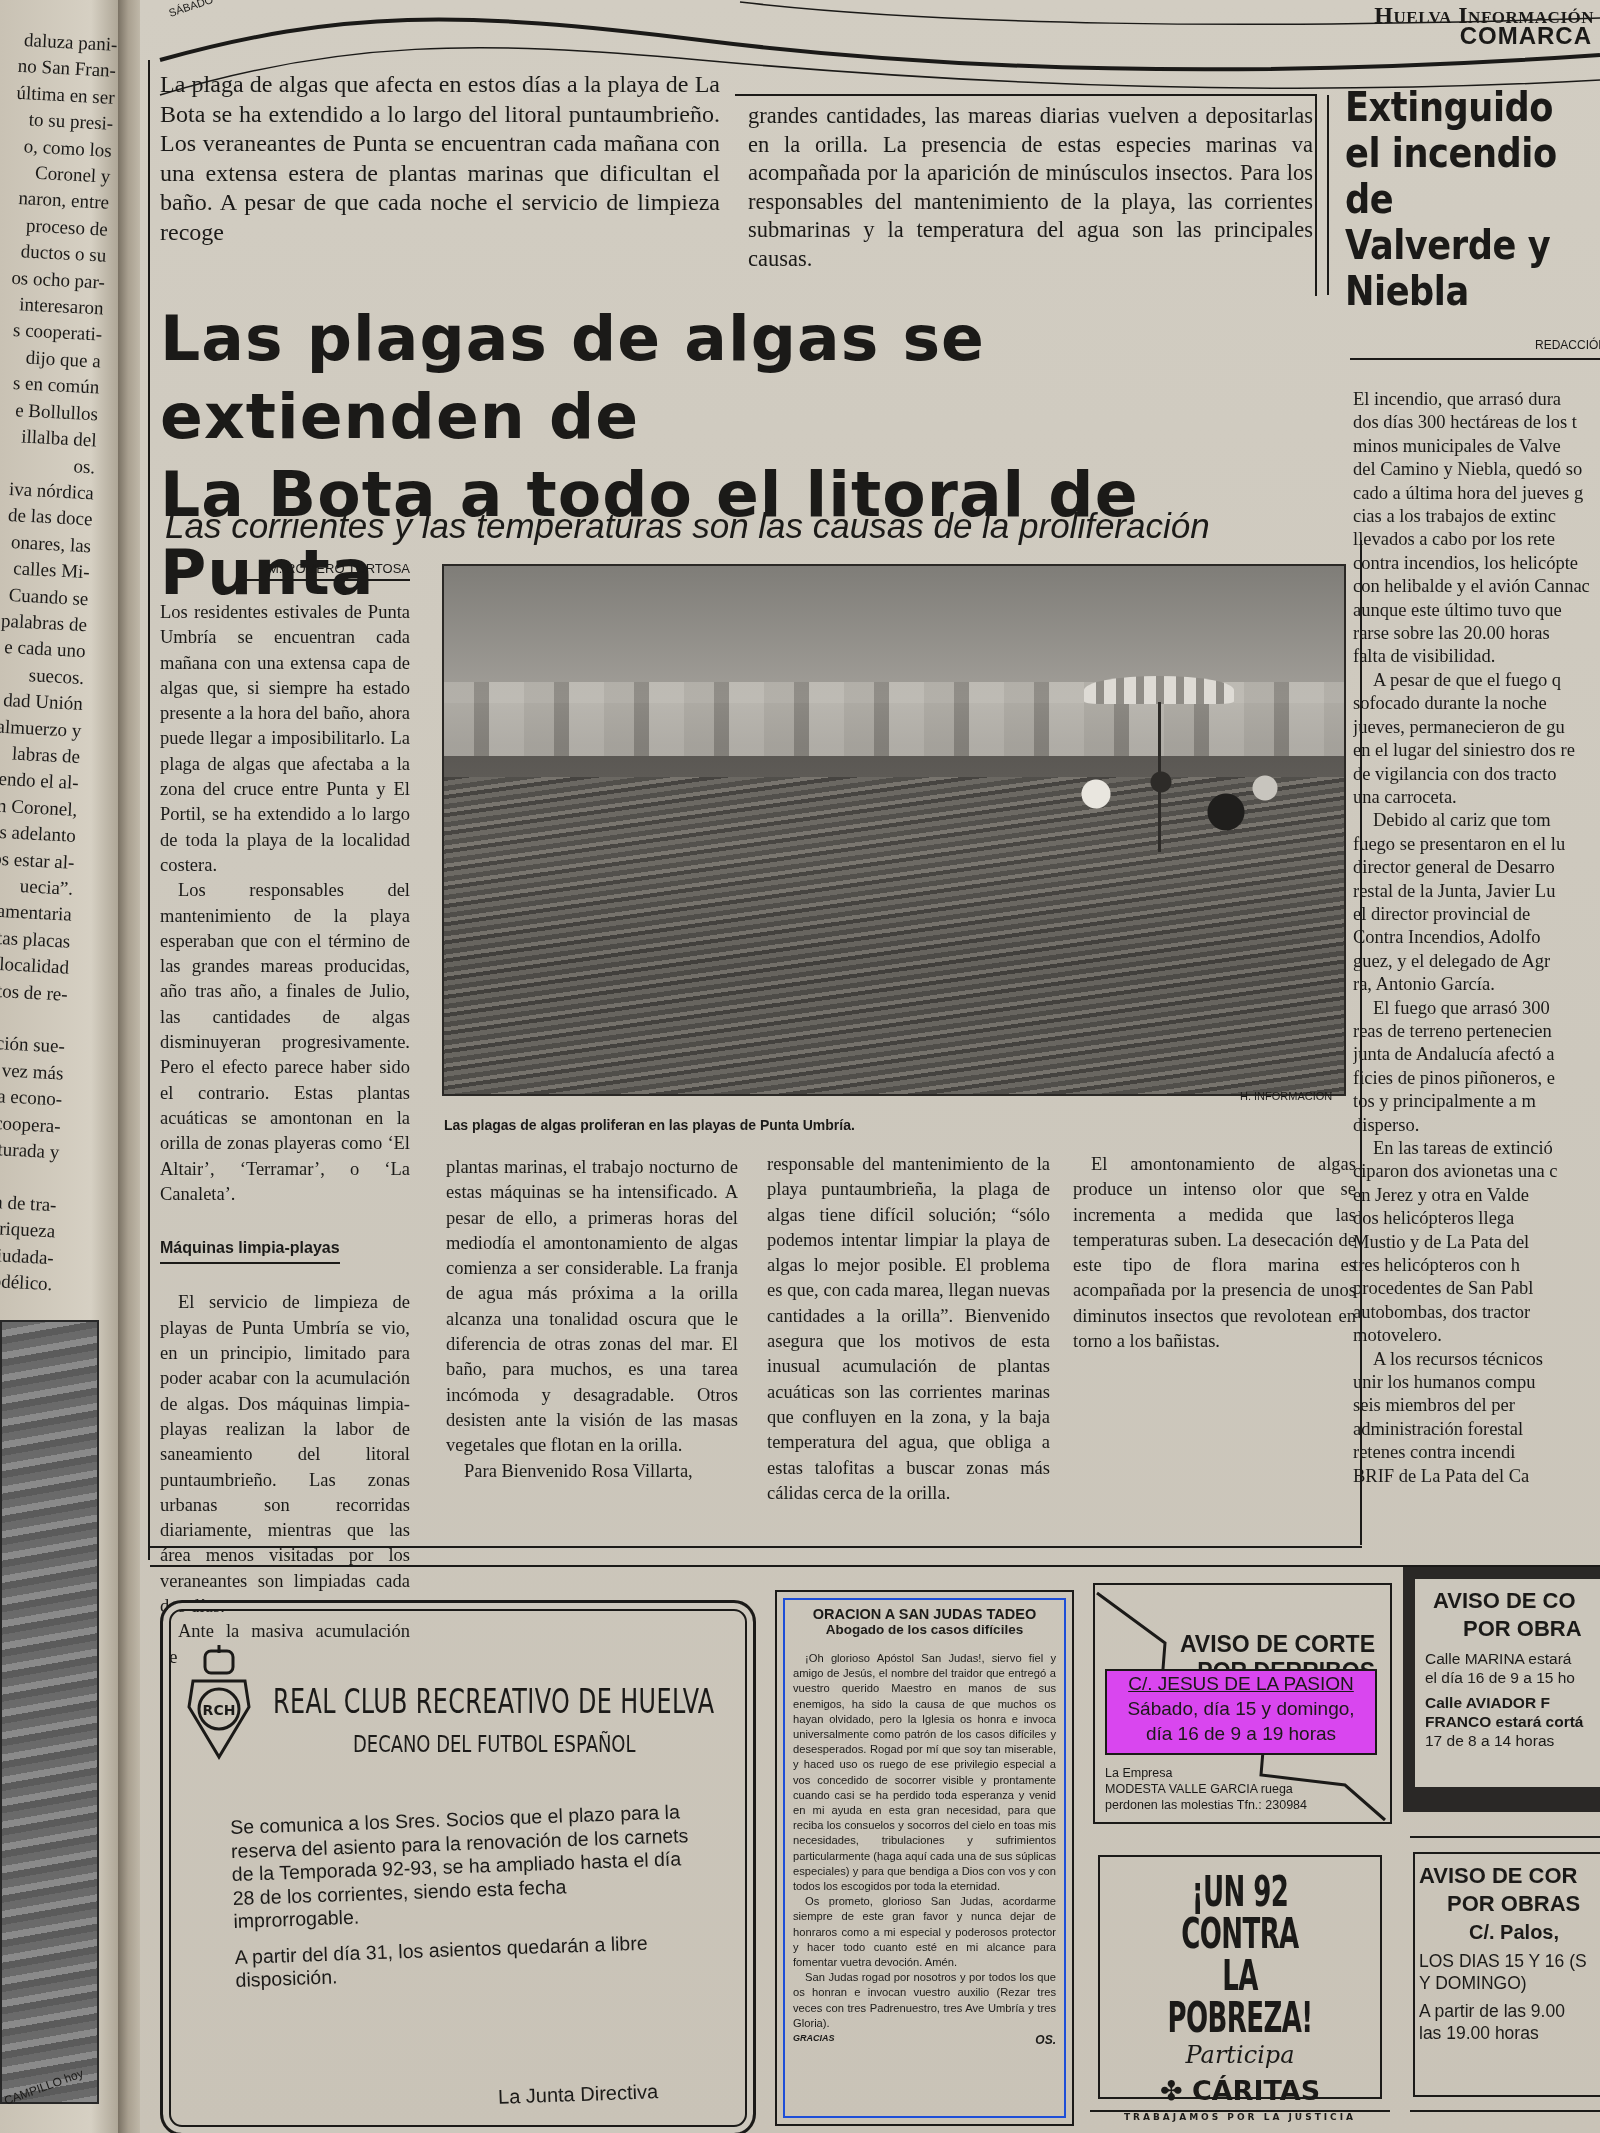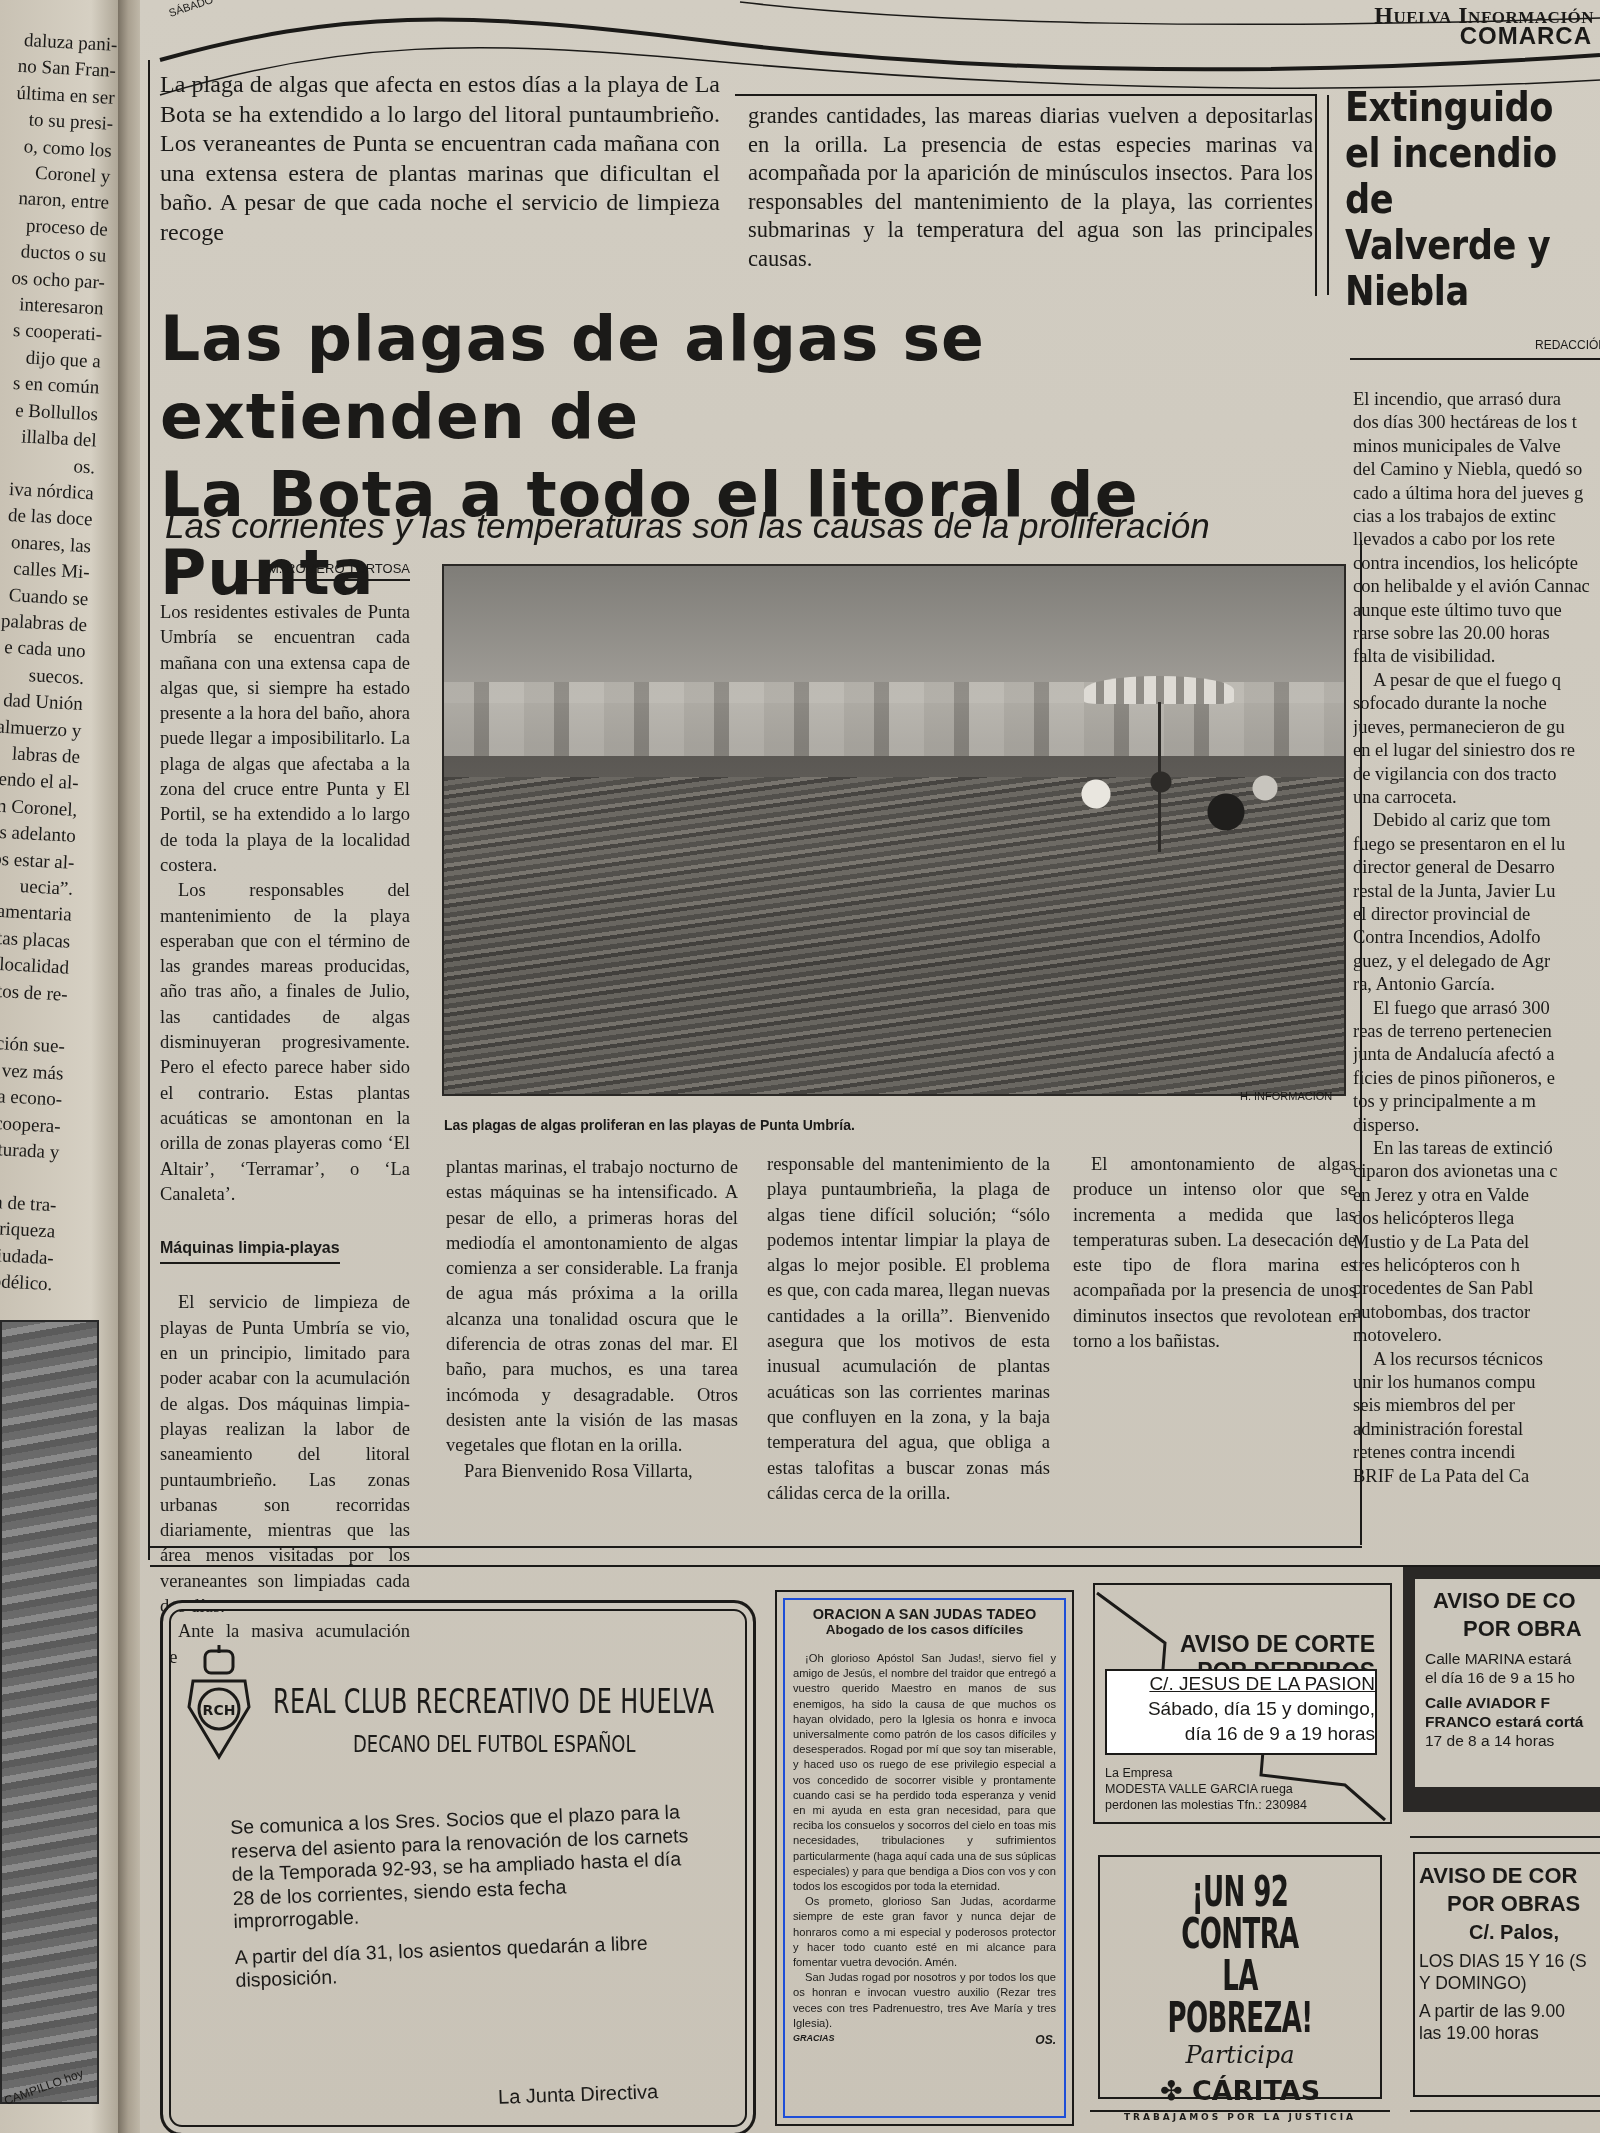--- a/index.html
+++ b/index.html
@@ -51,21 +51,21 @@
   .ad-sj{left:775px;top:1590px;width:295px;height:532px;border:2px solid #1b1a18;}
   .ad-sj .inner{position:absolute;left:6px;top:6px;right:6px;bottom:6px;border:2px solid #1d4ed8;padding:6px 8px;font-family:"Liberation Sans",sans-serif;}
   .sj-t1{text-align:center;font-weight:bold;font-size:14.5px;}
   .sj-t2{text-align:center;font-weight:bold;font-size:13.5px;margin-bottom:14px;}
   .sj-body{font-size:11.2px;line-height:15.2px;text-align:justify;}
   .sj-body p{margin:0;text-indent:12px;}
   .sj-foot{display:flex;justify-content:space-between;font-size:12px;font-weight:bold;font-style:italic;margin-top:2px;}
   .sj-foot .g{font-size:9px;}
   .ad-corte1{left:1093px;top:1583px;width:295px;height:237px;border:2px solid #1b1a18;font-family:"Liberation Sans",sans-serif;}
   .c1-title{position:absolute;left:60px;top:15px;width:220px;text-align:right;font-weight:bold;font-size:23px;line-height:27px;margin-top:31px;}
-  .c1-box{position:absolute;left:10px;top:84px;width:268px;height:82px;border:2px solid #1b1a18;text-align:right;font-size:19px;line-height:25px;background:#ffffff;}
+  .c1-box{position:absolute;left:10px;top:84px;width:268px;height:82px;border:2px solid #1b1a18;text-align:center;font-size:19px;line-height:25px;background:#d946ef;}
   .c1-box .u{text-decoration:underline;}
   .c1-foot{position:absolute;left:10px;top:180px;font-size:12.5px;line-height:16px;}
   .diag{position:absolute;left:0;top:0;}
   .ad-caritas{left:1098px;top:1855px;width:280px;height:240px;border:2px solid #1b1a18;text-align:center;font-family:"DejaVu Sans",sans-serif;}
   .car-head{margin-top:14px;font-weight:bold;font-size:42px;line-height:42px;transform:scaleX(.62);letter-spacing:-1px;}
   .car-script{font-family:"DejaVu Serif",serif;font-style:italic;font-size:24px;margin-top:2px;}
   .car-logo{font-weight:bold;font-size:27px;margin-top:6px;}
   .car-tag{font-size:9px;font-weight:bold;letter-spacing:3px;margin-top:6px;}
   .ad-corte2{left:1403px;top:1567px;width:197px;height:245px;background:#2a2826;}
   .ad-corte2 .inner{position:absolute;left:12px;top:12px;width:200px;height:208px;background:#cbc6bb;font-family:"Liberation Sans",sans-serif;padding:8px 0 0 10px;box-sizing:border-box;white-space:nowrap;overflow:hidden;}
@@ -260,21 +260,21 @@
   <div class="rch-sign">La Junta Directiva</div>
 </div>
 
 <div class="ad ad-sj">
   <div class="inner">
     <div class="sj-t1">ORACION A SAN JUDAS TADEO</div>
     <div class="sj-t2">Abogado de los casos difíciles</div>
     <div class="sj-body">
       <p>¡Oh glorioso Apóstol San Judas!, siervo fiel y amigo de Jesús, el nombre del traidor que entregó a vuestro querido Maestro en manos de sus enemigos, ha sido la causa de que muchos os hayan olvidado, pero la Iglesia os honra e invoca universalmente como patrón de los casos difíciles y desesperados. Rogad por mí que soy tan miserable, y haced uso os ruego de ese privilegio especial a vos concedido de socorrer visible y prontamente cuando casi se ha perdido toda esperanza y venid en mi ayuda en esta gran necesidad, para que reciba los consuelos y socorros del cielo en toas mis necesidades, tribulaciones y sufrimientos particularmente (haga aquí cada una de sus súplicas especiales) y para que bendiga a Dios con vos y con todos los escogidos por toda la eternidad.</p>
       <p>Os prometo, glorioso San Judas, acordarme siempre de este gran favor y nunca dejar de honraros como a mi especial y poderosos protector y hacer todo cuanto esté en mi alcance para fomentar vuetra devoción. Amén.</p>
-      <p>San Judas rogad por nosotros y por todos los que os honran e invocan vuestro auxilio (Rezar tres veces con tres Padrenuestro, tres Ave María y tres Iglesia).</p>
+      <p>San Judas rogad por nosotros y por todos los que os honran e invocan vuestro auxilio (Rezar tres veces con tres Padrenuestro, tres Ave Umbría y tres Gloria).</p>
     </div>
     <div class="sj-foot">
       <span class="g">GRACIAS</span>
       <span>OS.</span>
     </div>
   </div>
 </div>
 
 <div class="ad ad-corte1">
   <svg class="diag" width="295" height="237">

